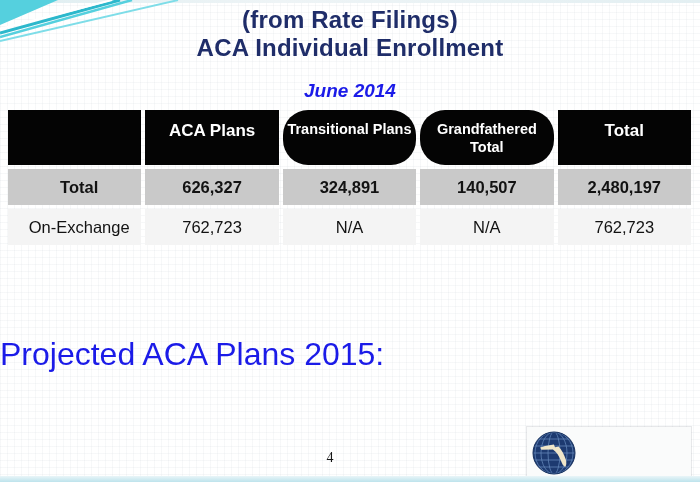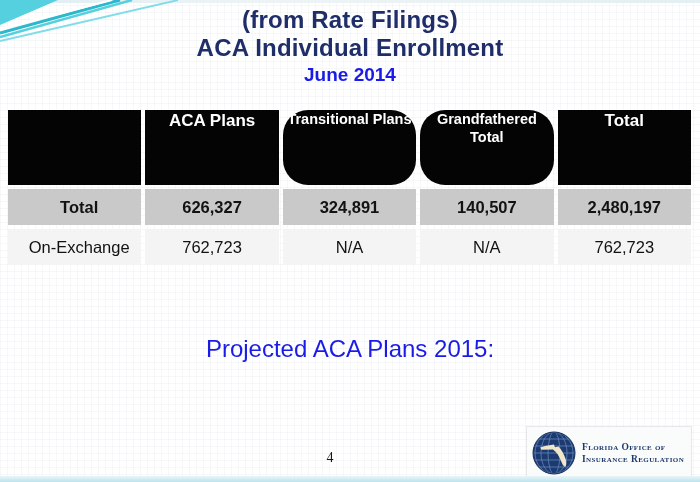--- a/index.html
+++ b/index.html
@@ -23,43 +23,43 @@
       repeating-linear-gradient(90deg, rgba(195,203,210,0.14) 0 1px, transparent 1px 7px);
   }
   .top-edge {
     position:absolute; top:0; left:0; right:0; height:3px;
     background:linear-gradient(to right, #dfeef1, #eef4f6 40%, #e3eff2);
   }
   .swoosh { position:absolute; top:0; left:0; }
 
   .title-block { position:absolute; top:6px; left:0; right:0; text-align:center; }
   .title-line { font-size:24px; font-weight:bold; color:var(--title-navy); line-height:1.18; letter-spacing:0.2px; }
-  .title-date { font-size:19px; font-weight:bold; color:var(--accent-blue); margin-top:1px; }
+  .title-date { font-size:19px; font-weight:bold; color:var(--accent-blue); margin-top:17px;font-style:italic; }
 
   table.enrollment {
     position:absolute; top:106px; left:4px; width:691px;
     border-collapse:separate; border-spacing:4px; table-layout:fixed;
   }
   table.enrollment th {
     background:var(--header-bg); color:#ffffff; font-weight:bold;
-    vertical-align:top; height:75px; text-align:center; line-height:1.25;
+    vertical-align:top; padding-top:10px; height:55px; text-align:center; line-height:1.25;
   }
   th.fs-lg { font-size:17px; }
   th.fs-md { font-size:14.5px;border-radius:25px; }
   table.enrollment td {
     font-size:16.5px; color:#121212; text-align:center; vertical-align:middle;
   }
   tr.row-total td { background:var(--row-gray-dark); font-weight:bold; height:36px; }
   tr.row-on td { background:var(--row-gray-light); height:36px; }
   tr.row-off td { background:var(--row-gray-mid); height:44px; }
   td.rowlabel { text-align:left; padding-left:9px; }
   td.blue { color:var(--accent-blue); }
 
-  .projection { position:absolute; top:333px; left:0; right:0; text-align:center;
-    font-size:24px; color:var(--accent-blue); line-height:1.32; }
+  .projection { position:absolute; top:333px; left:0; right:0; text-align:left;
+    font-size:32px; color:var(--accent-blue); line-height:1.32; }
 
   .page-number { position:absolute; top:450px; left:318px; width:24px; text-align:center;
     font-family:"Liberation Serif", serif; font-size:14px; color:#161616; }
 
   .logo-box {
     position:absolute; left:527px; top:427px; width:164px; height:52px;
     background:#fafbfb; box-shadow:0 0 0 1px rgba(120,130,140,0.18);
     display:flex; align-items:center; padding:2px 4px;
   }
   .logo-text { margin-left:5px; font-family:"Liberation Serif", serif; font-variant:small-caps;
@@ -141,20 +141,16 @@
         <ellipse cx="23" cy="24" rx="19" ry="21"></ellipse>
       </g>
       <circle cx="23" cy="24" r="21" fill="none" stroke="#16305e" stroke-width="1"></circle>
       <path d="M10,17 L15,16.2 L24,15.5 L24.8,18.5 L28.5,18
                C31,21.5 33.2,26.5 34.2,31.5
                C34.8,34.8 34.5,37.5 32.8,39.2
                C31.2,38.2 30,35.5 29.3,32.5
                C28,27.5 25.5,22.8 22.5,20.5
                L11,19.5 Z" fill="#f0e6c9" transform="rotate(-6 23 26)"></path>
     </svg>
-    <div class="logo-text">
-      <div>Florida Office of</div>
-      <div>Insurance Regulation</div>
-    </div>
   </div>
 
   <div class="bottom-strip"></div>
 </div>
 
 </body></html>

